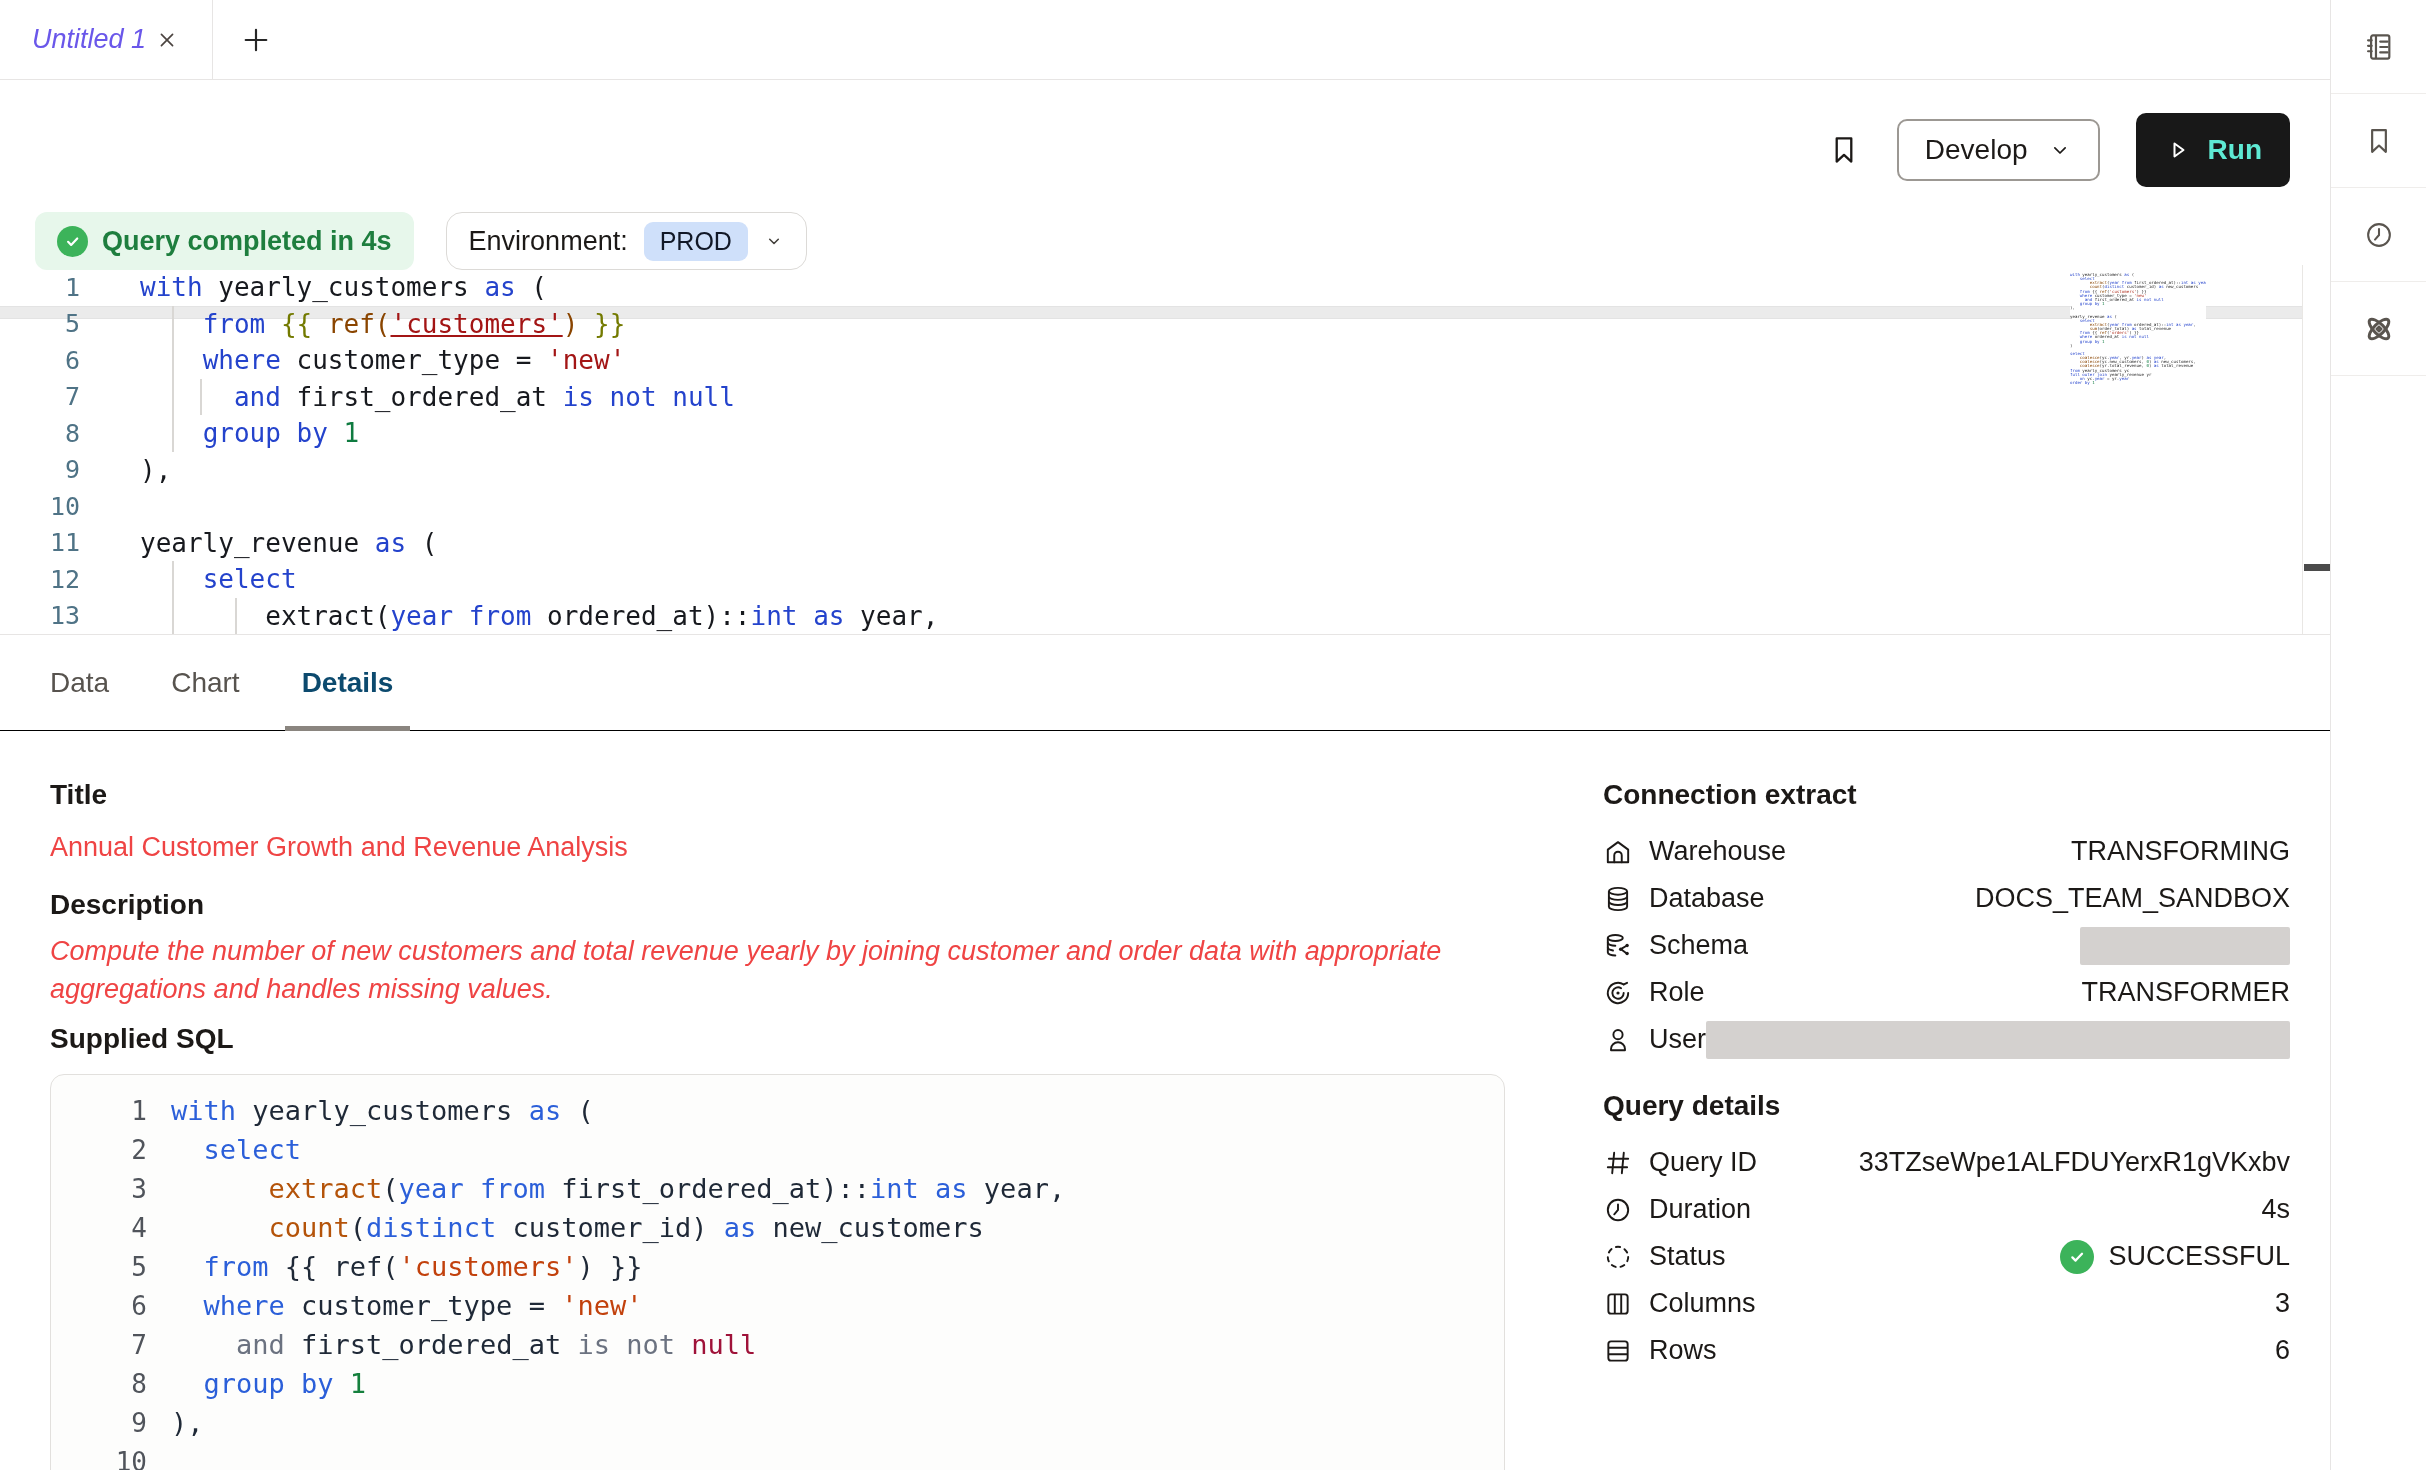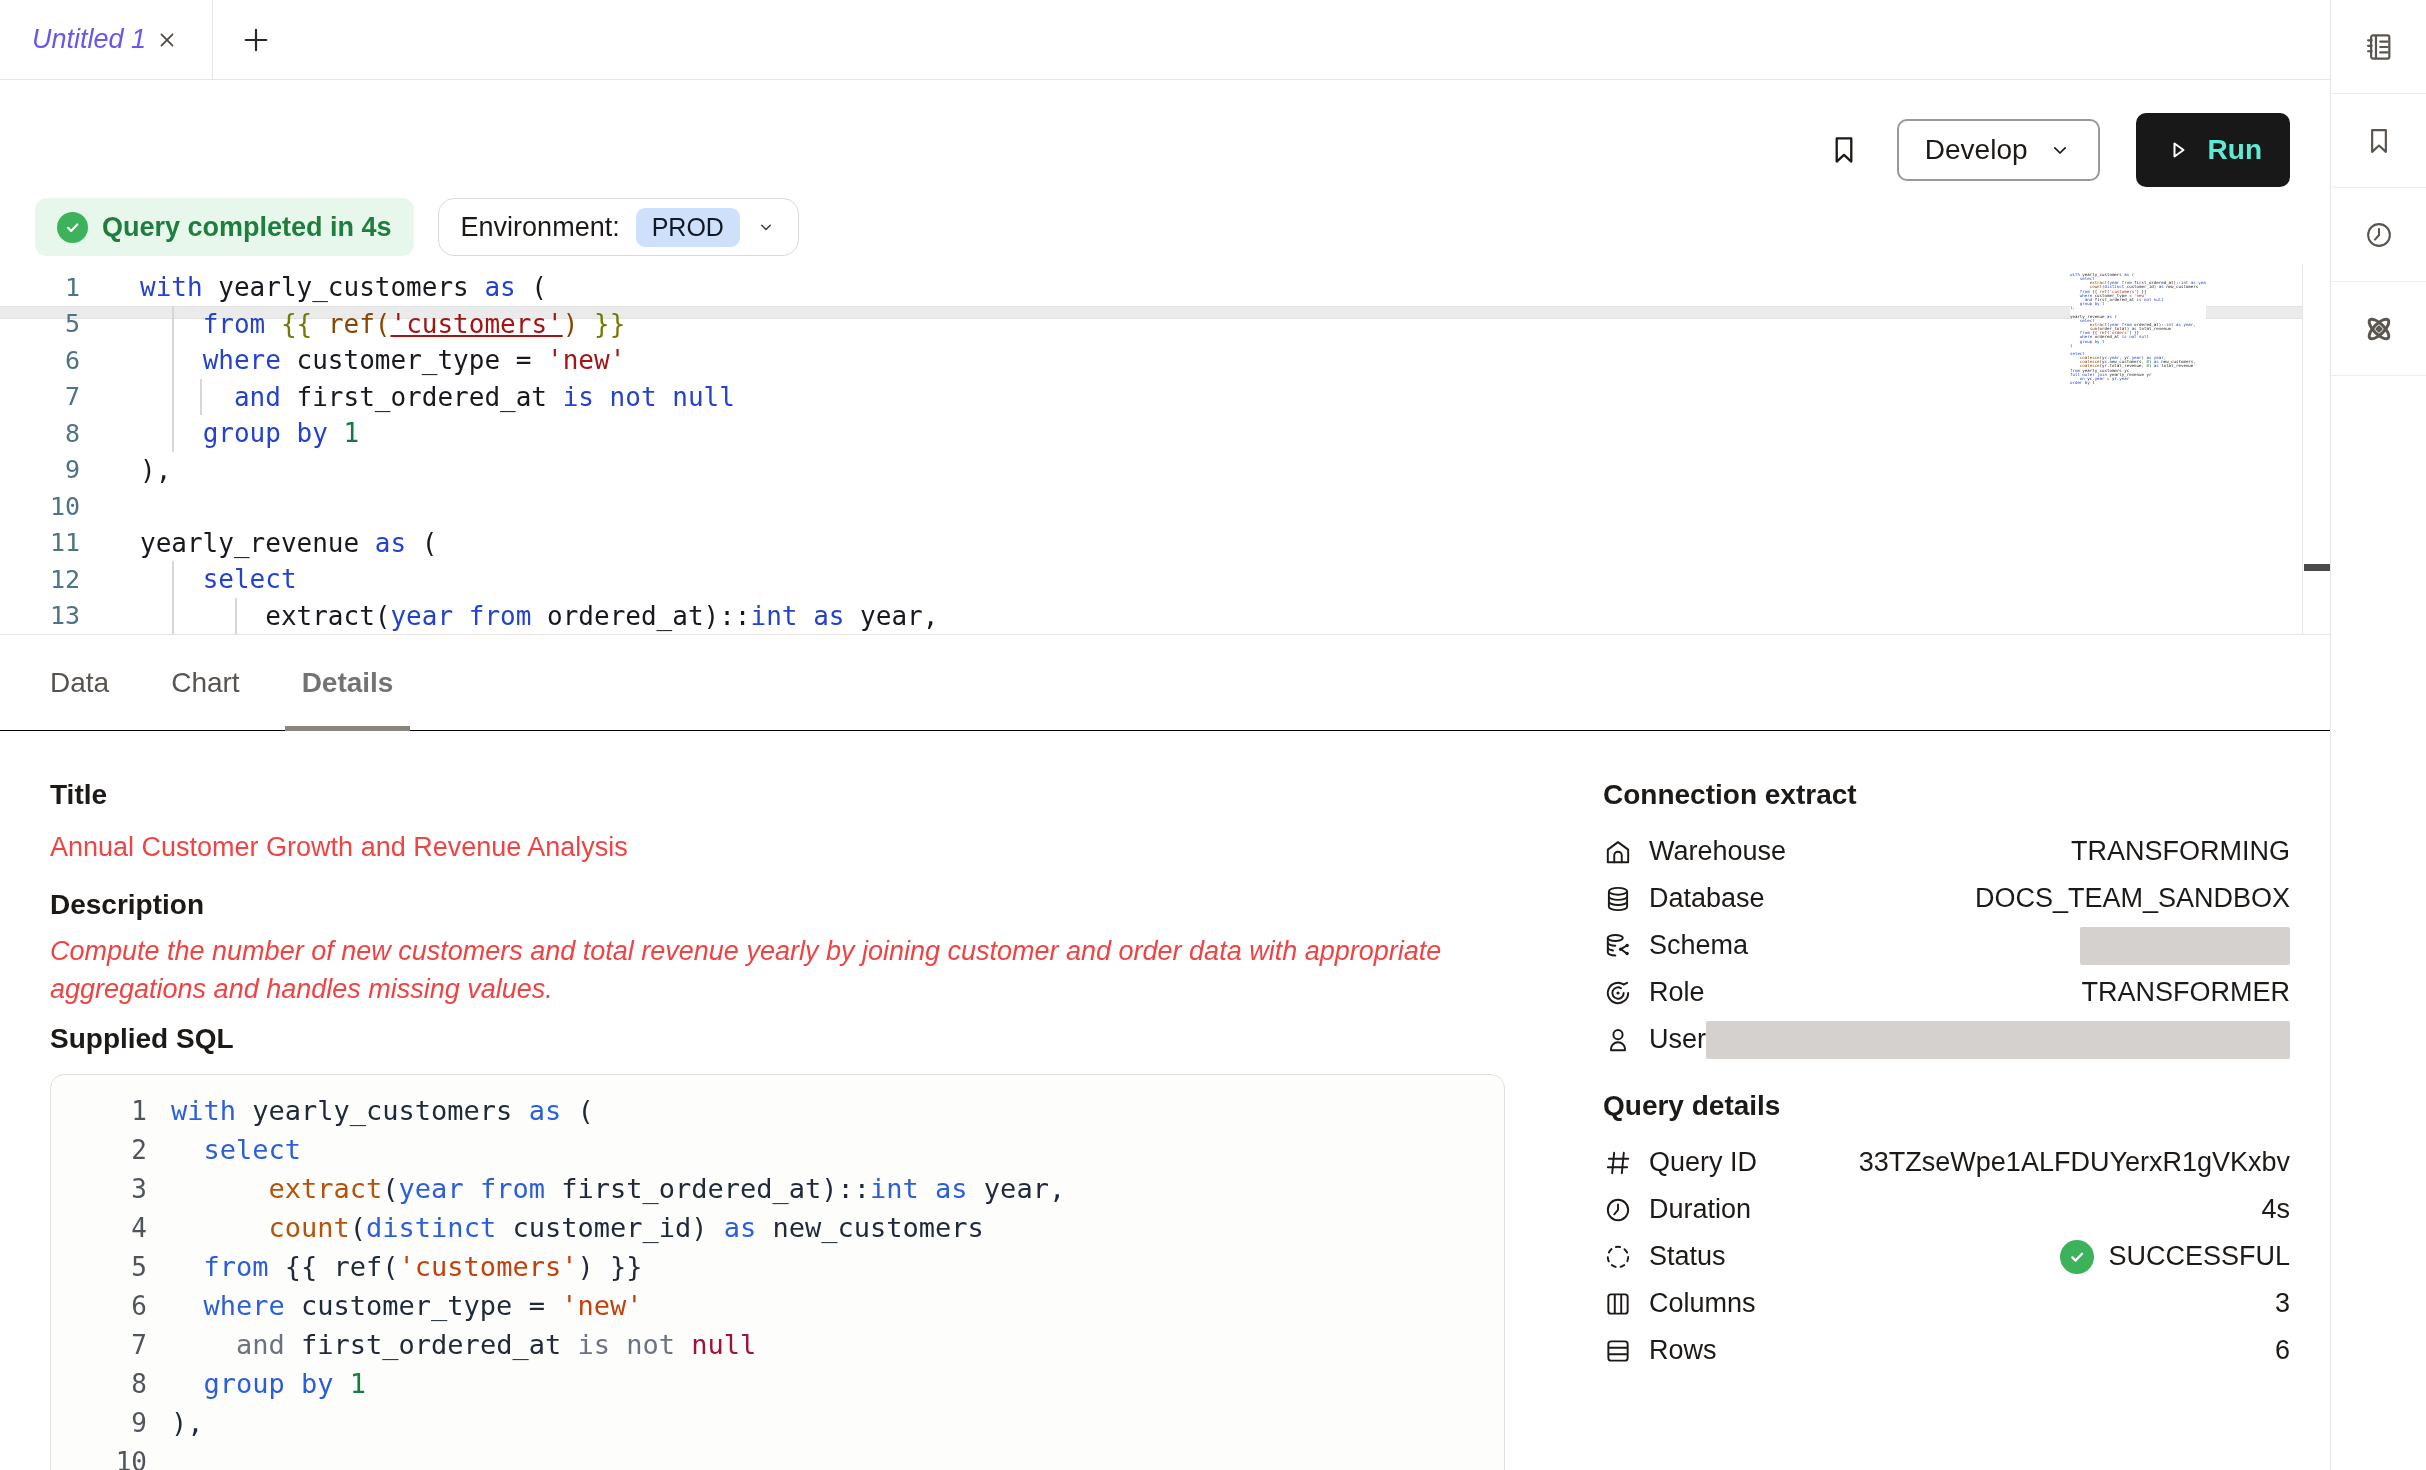--- a/index.html
+++ b/index.html
@@ -18,21 +18,21 @@
 
   
   .toolbar { position:absolute; top:96px; left:0; width:2330px; height:108px;
              display:flex; align-items:center; justify-content:flex-end; gap:36px; padding-right:40px; }
   .develop-btn { display:flex; align-items:center; gap:20px; border:2px solid #9c9893;
                  border-radius:10px; height:62px; padding:0 26px; font-size:28px; cursor:pointer; background:#fff; }
   .run-btn { display:flex; align-items:center; gap:16px; background:#181818; color:#5eead4;
              border-radius:10px; height:74px; padding:15px 28px; font-size:28px; font-weight:600; cursor:pointer; }
 
   
-  .statusrow { position:absolute; top:198px; left:35px; display:flex; gap:24px; align-items:flex-start; }
+  .statusrow { position:absolute; top:212px; left:35px; display:flex; gap:32px; align-items:flex-start; }
   .pill-success { display:flex; align-items:center; gap:14px; background:#e7f7eb; color:#1e7e3e;
                   border-radius:12px; height:58px; padding:0 22px; font-size:27px; font-weight:600; }
   .check-circle { width:31px; height:31px; border-radius:50%; background:#3cb35a; display:flex;
                   align-items:center; justify-content:center; flex:none; }
   .pill-env { display:flex; align-items:center; gap:16px; background:#fff; border:1px solid #dcdad7;
               border-radius:16px; height:58px; padding:0 22px; font-size:27px; cursor:pointer; }
   .env-chip { background:#cfe0fa; color:#111827; border-radius:9px; padding:5px 16px; font-size:25px; font-weight:500; }
 
   
   .editor { position:absolute; top:265px; left:0; width:2302px; height:369px; overflow:hidden;
@@ -56,21 +56,21 @@
 
   .ed-scrollbar { position:absolute; left:2302px; top:265px; width:28px; height:369px;
                   border-left:1px solid #e9e7e4; }
   .ed-thumb { position:absolute; left:1px; right:0; top:299px; height:7px; background:#4b4b4b; cursor:pointer; }
 
   
   .result-tabs { position:absolute; top:634px; left:0; width:2330px; height:97px;
                  border-top:1px solid #e7e5e4; border-bottom:1px solid #000000;
                  display:flex; align-items:center; gap:62px; padding-left:50px; }
   .rtab { font-size:28px; color:#57534e; position:relative; height:100%; display:flex; align-items:center; cursor:pointer; }
-  .rtab.active { color:#737373; font-weight:600; }
+  .rtab.active { color:#0c4a6e; font-weight:600; }
   .rtab.active::after { content:""; position:absolute; left:-17px; right:-17px; bottom:-1px; height:5px; background:#8a857f; }
 
   
   .details { position:absolute; top:732px; left:0; width:2330px; height:738px; overflow:hidden; }
   .dcol-left { position:absolute; left:50px; top:0; width:1455px; }
   .d-h { font-size:28px; font-weight:700; color:#1c1917; line-height:34px; }
   .d-h.first { margin-top:46px; }
   .d-text { font-size:27px; color:#ef4444; line-height:38px; }
   .d-title-val { margin-top:16px; }
   .d-desc-h { margin-top:22px; }

